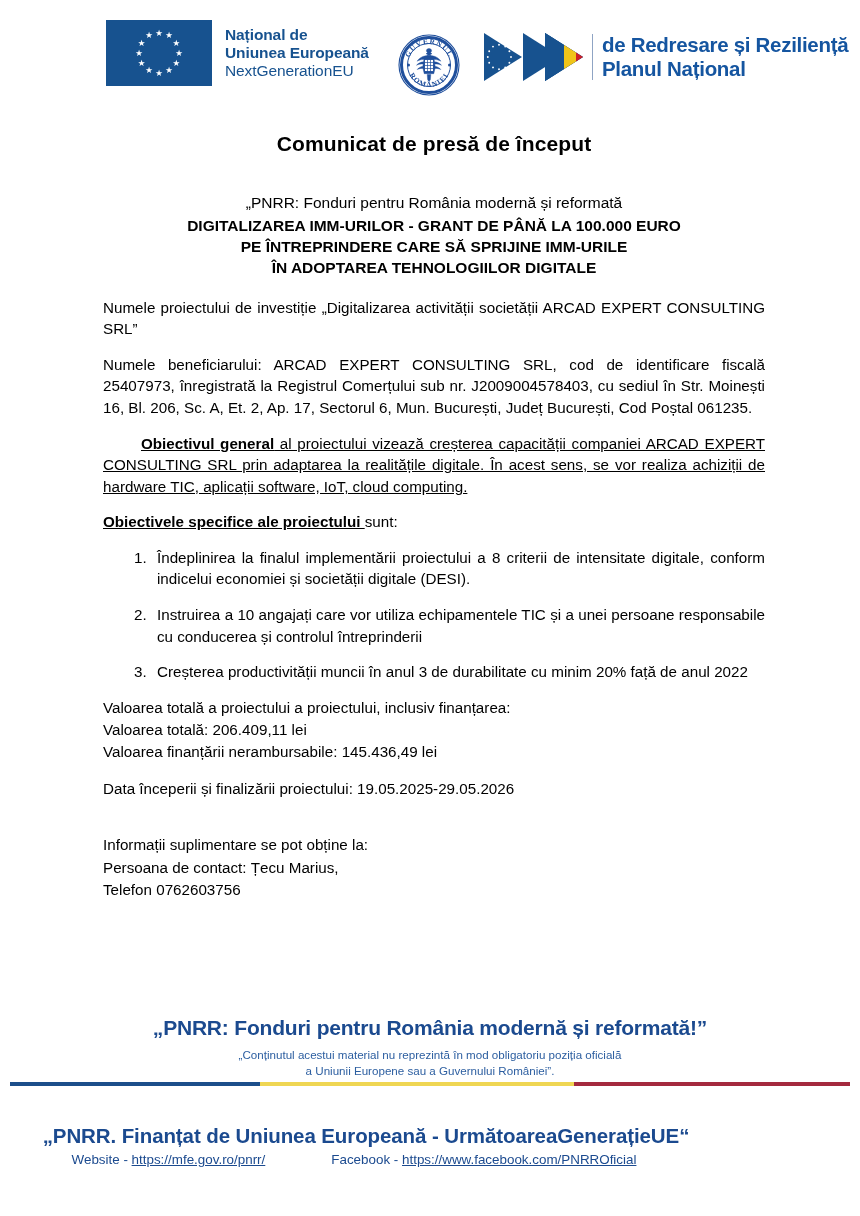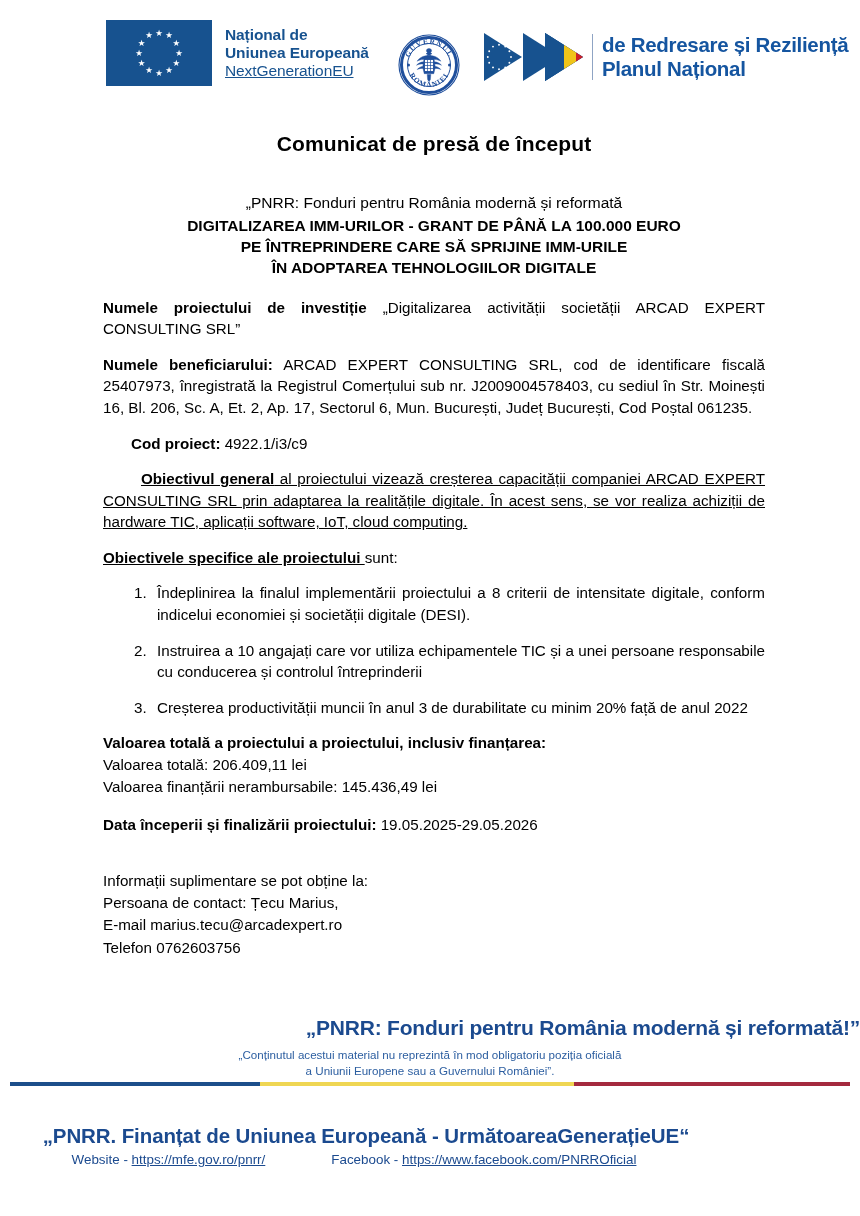--- a/index.html
+++ b/index.html
@@ -60,21 +60,20 @@
   }
   .eu-text .l1, .eu-text .l2 {
     font-weight: bold;
     font-size: 15.5px;
     letter-spacing: -0.1px;
   }
   .eu-text .l3 {
     font-weight: normal;
     font-size: 15.5px;
     letter-spacing: -0.1px;
-    text-decoration: underline;
   }
 
   
   .gov-seal {
     position: absolute;
     left: 398px;
     top: 22px;
     width: 62px;
     height: 62px;
   }
@@ -130,21 +129,21 @@
     line-height: 1.37;
   }
 
   p.para {
     font-size: 15.2px;
     line-height: 1.42;
     margin: 0 0 14px 0;
     text-align: justify;
     text-justify: inter-word;
   }
-  .b { font-weight: bold; }
+  .b { font-weight: normal; }
   .bu { font-weight: bold; text-decoration: underline; }
 
   .indent-cod {
     text-align: left;
     padding-left: 28px;
     margin-bottom: 20px;
   }
   .indent-obj { text-indent: 38px; margin-bottom: 18px; text-decoration: underline; }
 
   ol.objectives {
@@ -171,21 +170,21 @@
     font-size: 15.2px;
     line-height: 1.46;
   }
 
   
   .footer-slogan {
     position: absolute;
     left: 0;
     top: 1016px;
     width: 860px;
-    text-align: right;
+    text-align: center;
     color: #1b4a8f;
     font-weight: bold;
     font-size: 21px;
     letter-spacing: -0.2px;
   }
   .footer-disclaimer {
     position: absolute;
     left: 0;
     top: 1047px;
     width: 860px;
@@ -336,21 +335,20 @@
     <div class="pt-line1">„PNRR: Fonduri pentru România modernă și reformată</div>
     <div class="pt-bold">DIGITALIZAREA IMM-URILOR - GRANT DE PÂNĂ LA 100.000 EURO</div>
     <div class="pt-bold">PE ÎNTREPRINDERE CARE SĂ SPRIJINE IMM-URILE</div>
     <div class="pt-bold">ÎN ADOPTAREA TEHNOLOGIILOR DIGITALE</div>
   </div>
 
   <p class="para"><span class="b">Numele proiectului de investiție</span><span> „Digitalizarea activității societății ARCAD EXPERT CONSULTING SRL”</span></p>
 
   <p class="para"><span class="b">Numele beneficiarului:</span><span> ARCAD EXPERT CONSULTING SRL, cod de identificare fiscală 25407973, înregistrată la Registrul Comerțului sub nr. J2009004578403, cu sediul în Str. Moinești 16, Bl. 206, Sc. A, Et. 2, Ap. 17, Sectorul 6, Mun. București, Județ București, Cod Poștal 061235.</span></p>
 
-  <p class="para indent-cod"><span class="b">Cod proiect:</span><span> 4922.1/i3/c9</span></p>
 
   <p class="para indent-obj"><span class="bu">Obiectivul general</span><span> al proiectului vizează creșterea capacității companiei ARCAD EXPERT CONSULTING SRL prin adaptarea la realitățile digitale. În acest sens, se vor realiza achiziții de hardware TIC, aplicații software, IoT, cloud computing.</span></p>
 
   <p class="para"><span class="bu">Obiectivele specifice ale proiectului </span><span>sunt:</span></p>
 
   <ol class="objectives">
     <li>Îndeplinirea la finalul implementării proiectului a 8 criterii de intensitate digitale, conform indicelui economiei și societății digitale (DESI).</li>
     <li>Instruirea a 10 angajați care vor utiliza echipamentele TIC și a unei persoane responsabile cu conducerea și controlul întreprinderii</li>
     <li>Creșterea productivității muncii în anul 3 de durabilitate cu minim 20% față de anul 2022</li>
   </ol>
@@ -359,21 +357,20 @@
     <div class="b">Valoarea totală a proiectului a proiectului, inclusiv finanțarea:</div>
     <div>Valoarea totală: 206.409,11 lei</div>
     <div>Valoarea finanțării nerambursabile: 145.436,49 lei</div>
   </div>
 
   <div class="block-dates"><span class="b">Data începerii și finalizării proiectului:</span><span> 19.05.2025-29.05.2026</span></div>
 
   <div class="block-contact">
     <div>Informații suplimentare se pot obține la:</div>
     <div>Persoana de contact: Țecu Marius,</div>
-    <div>E-mail marius.tecu@arcadexpert.ro</div>
     <div>Telefon 0762603756</div>
   </div>
 </div>
 
 <div class="footer-slogan">„PNRR: Fonduri pentru România modernă și reformată!”</div>
 
 <div class="footer-disclaimer">
   <div>„Conținutul acestui material nu reprezintă în mod obligatoriu poziția oficială</div>
   <div>a Uniunii Europene sau a Guvernului României”.</div>
 </div>

